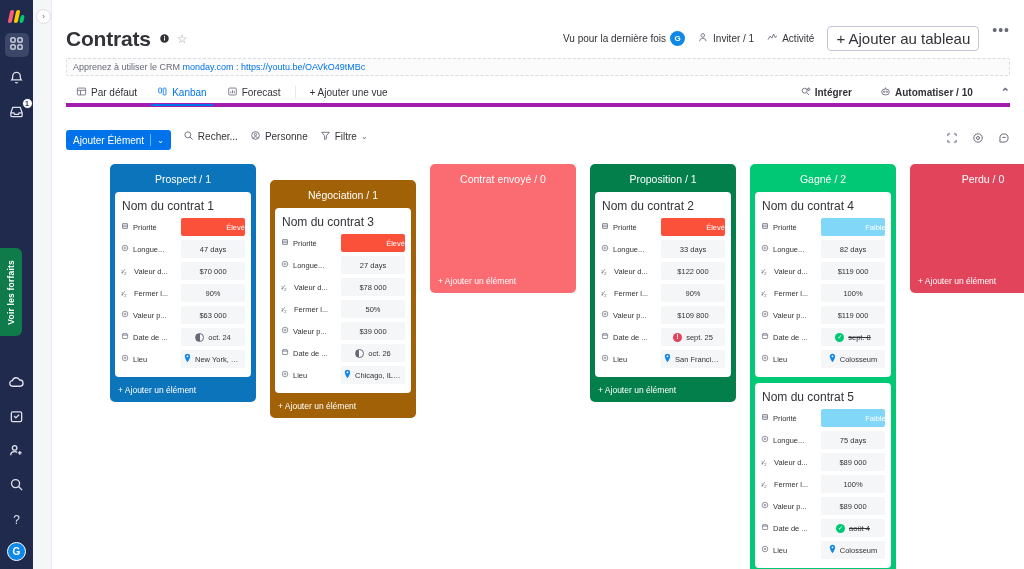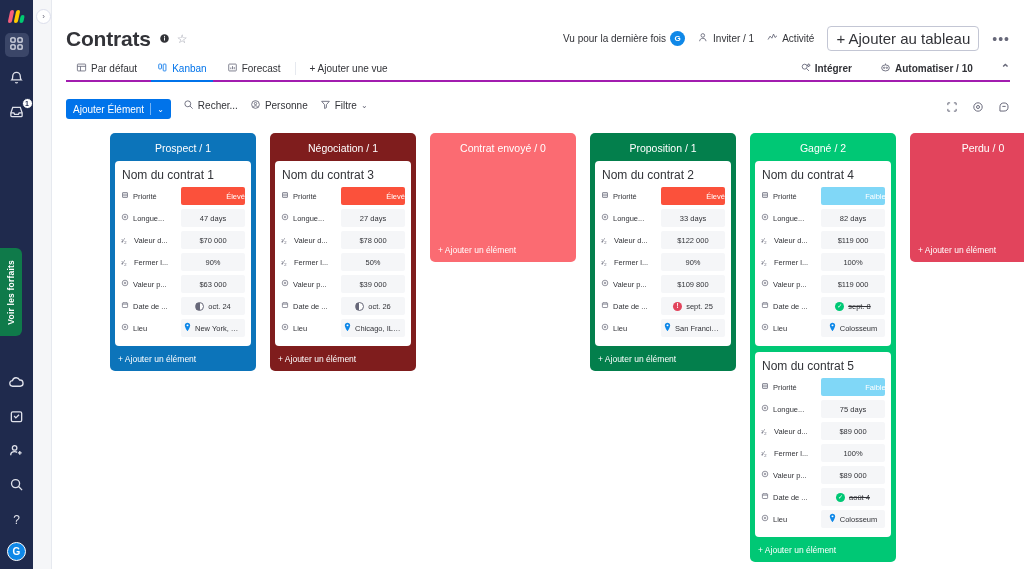--- a/index.html
+++ b/index.html
@@ -63,42 +63,42 @@
   }
 
   
   .main { flex: 1; height: 569px; background: #ffffff; display: flex; flex-direction: column; min-width:0; }
 
   .board-header { padding: 26px 14px 0 14px; }
   .title-row { display: flex; align-items: center; }
   .board-title { font-size: 21px; font-weight: bold; color: #323338; letter-spacing: -.2px; }
   .title-icon { margin-left: 8px; color: #676879; font-size: 9px; display:flex; align-items:center;}
   .star-icon { margin-left: 7px; color: #9699a6; font-size: 12px; }
-  .header-right { margin-left: auto; display: flex; align-items: center; gap: 13px; font-size: 10px; color: #323338; }
+  .header-right { margin-left: auto; display: flex; gap: 13px; font-size: 10px; color: #323338; }
   .hr-item { display: flex; align-items: center; gap: 4px; white-space: nowrap; }
   .hr-item svg { width: 11px; height: 11px; stroke: #676879; fill: none; stroke-width: 1.3; }
   .mini-avatar {
     width: 15px; height: 15px; border-radius: 50%; background: #0f88e8; color: #fff;
     font-size: 8px; display: flex; align-items: center; justify-content: center; font-weight: bold;
   }
   .add-board-btn {
     border: 1px solid #c3c6d4; border-radius: 4px; padding: 3px 8px;
     font-size: 15px; color: #323338; background: #fff; white-space: nowrap;
   }
   .dots { color: #676879; font-size: 14px; letter-spacing: 1px; line-height: 8px; }
 
   .banner {
     margin: 7px 14px 0 14px; border: 1px dashed #d9dbe4; background: #fbfbfc;
     padding: 3px 6px; font-size: 9px; color: #676879; border-radius: 2px;
   }
   .banner a { color: #0073ea; text-decoration: none; }
 
   .tabs-row {
-    display: flex; align-items: center; margin: 6px 14px 9px 14px;
-    border-bottom: 2px solid #a21caf; height: 25px; position: relative;
+    display: flex; align-items: center; margin: 6px 14px 15px 14px;
+    border-bottom: 4px solid #a21caf; height: 25px; position: relative;
   }
   .tab {
     display: flex; align-items: center; gap: 4px; font-size: 10px; color: #323338;
     padding: 0 10px; height: 25px; position: relative; white-space: nowrap;
   }
   .tab.active { color: #0073ea; font-weight: normal; }
   .tab.active:after {
     content:""; position: absolute; bottom: -1px; left: 4px; right: 4px; height: 2px; background: #0073ea;
   }
   .tab svg { width: 11px; height: 11px; stroke: #676879; fill: none; stroke-width: 1.2; }
@@ -296,20 +296,23 @@
                 </svg>
             </span>
             <span>Activité</span>
           </div>
           <div class="add-board-btn">+ Ajouter au tableau</div>
           <div class="dots">•••</div>
         </div>
       </div>
     </div>
 
+    <div class="banner">
+      <span>Apprenez à utiliser le CRM </span><a href="#">monday.com</a><span> : </span><a href="#">https://youtu.be/OAVkO49tMBc</a>
+    </div>
 
     <div class="tabs-row">
       <div class="tab">
         <span>
           <svg viewBox="0 0 16 16">
               <rect x="2" y="3" width="12" height="10" rx="1"></rect>
               <path d="M2 6.3h12M6.5 6.3V13"></path>
             </svg>
         </span>
         <span>Par défaut</span>
@@ -498,21 +501,21 @@
                       <path d="M6 .8C3.4.8 1.4 2.8 1.4 5.3c0 3.2 4 9.1 4.2 9.4.2.2.6.2.8 0 .2-.3 4.2-6.2 4.2-9.4C10.6 2.8 8.6.8 6 .8z" fill="#0f88e8"></path>
                       <circle cx="6" cy="5.2" r="1.7" fill="#fff"></circle>
                     </svg></span>
                   <span style="overflow: hidden; text-overflow: ellipsis;">New York, NY, USA</span>
                 </div>
               </div>
             </div>
           </div>
           <div class="add-elem">+ Ajouter un élément</div>
         </div>
-        <div class="column" style="background: #7f1d1d;">
+        <div class="column" style="background: #a16207; margin-top: 16px;">
           <div class="col-head">Négociation / 1</div>
           <div class="cards">
             <div class="card">
               <div class="card-title">Nom du contrat 3</div>
               <div class="field-row">
                 <div class="field-label">
                   <span><svg viewBox="0 0 16 16">
                       <rect x="3" y="3" width="10" height="10" rx="1"></rect>
                       <path d="M3 6.3h10M3 9.6h10"></path>
                     </svg></span>

